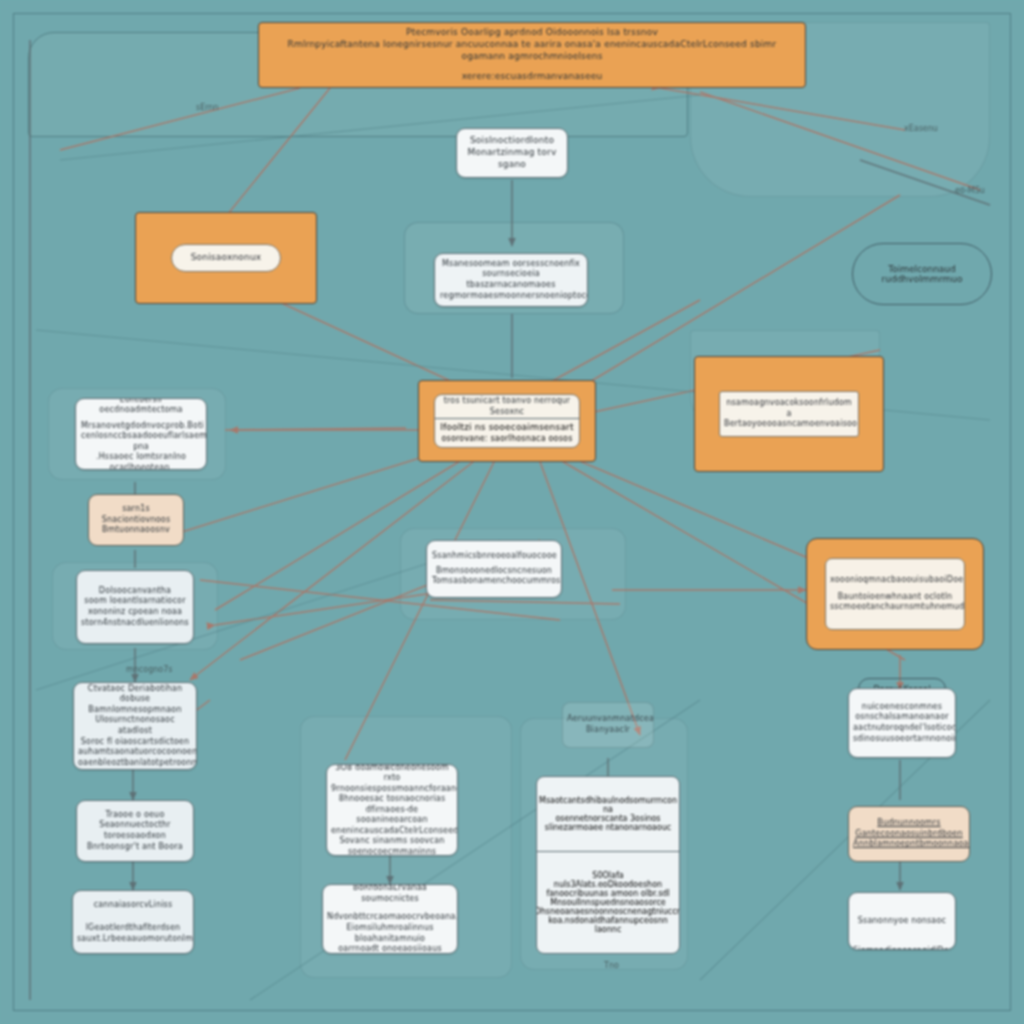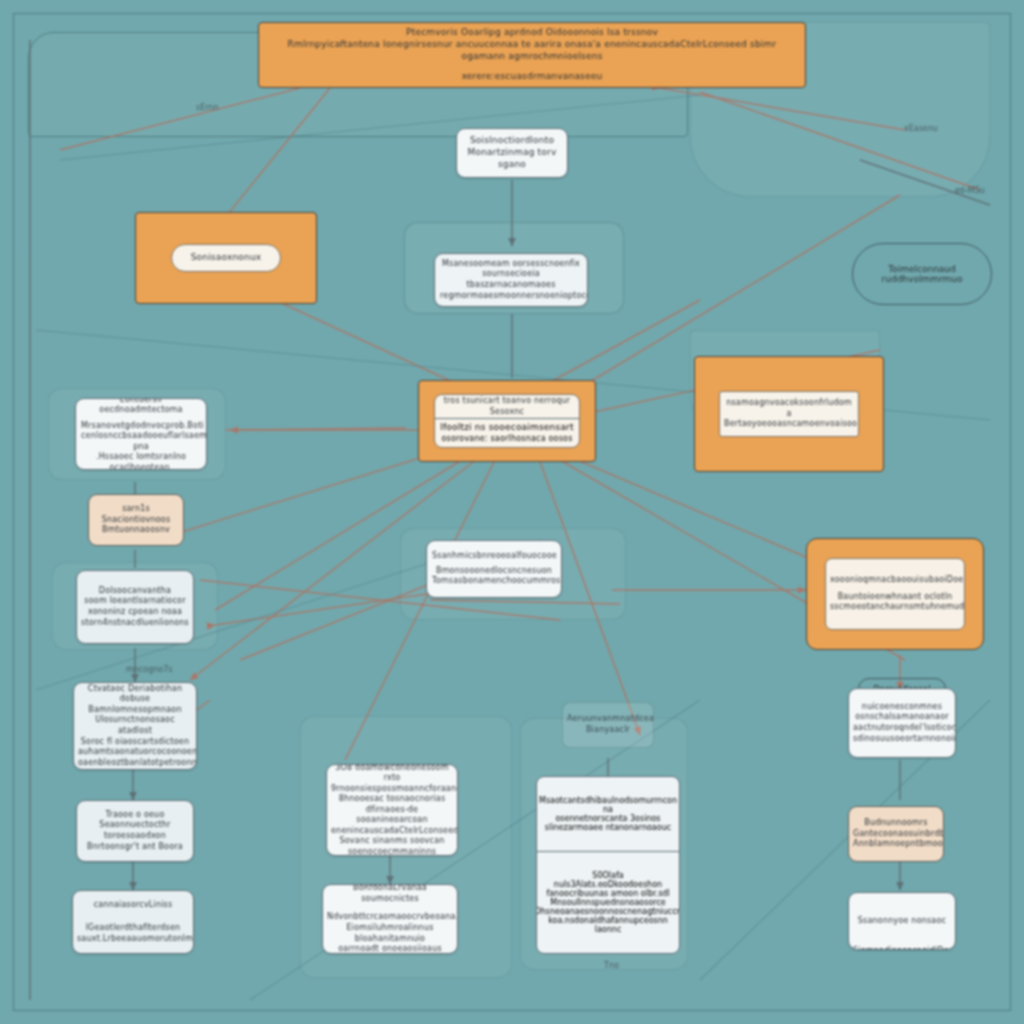--- a/index.html
+++ b/index.html
@@ -380,21 +380,21 @@
     <span>DasnuLKonnal</span>
   </div>
 
   <div class="node card" style="left:848px; top:688px; width:108px; height:70px; padding:3px 4px;">
     <span class="ln t8 blurtext">nuicoenesconmnes</span>
     <span class="ln t8 blurtext">osnschalsamanoanaor</span>
     <span class="ln t8 blurtext">aactnutoroqndel'lsoticod</span>
     <span class="ln t8 blurtext">sdinosuusoeortarnnonoinns</span>
   </div>
 
-  <div class="node tan" style="left:848px; top:806px; width:96px; height:56px; padding:2px 4px;">
+  <div class="node tan" style="left:848px; top:806px; width:122px; height:56px; padding:2px 4px;text-decoration:underline;">
     <span class="ln t8 blurtext">Budnunnoomrs</span>
     <span class="ln t8 blurtext">Gantecoonaosuinbrdboen</span>
     <span class="ln t8 blurtext">Annblamnoepntbmoonnaoaun</span>
   </div>
 
   <div class="node card" style="left:848px; top:892px; width:108px; height:58px; padding:2px 4px;gap:20px;">
     <span class="ln t8 blurtext">Gannas.sorcsna</span>
     <span class="ln t8 blurtext">Ssanonnyoe nonsaoc</span>
     <span class="ln t8 blurtext">SiomnadionoasagidlDos.'</span>
   </div>

